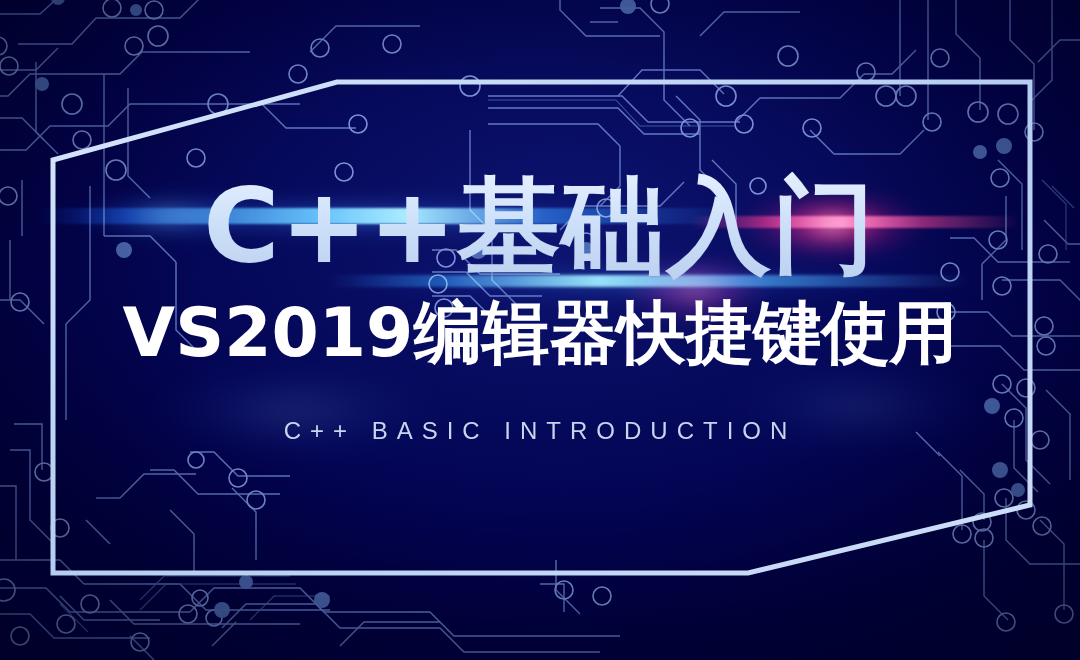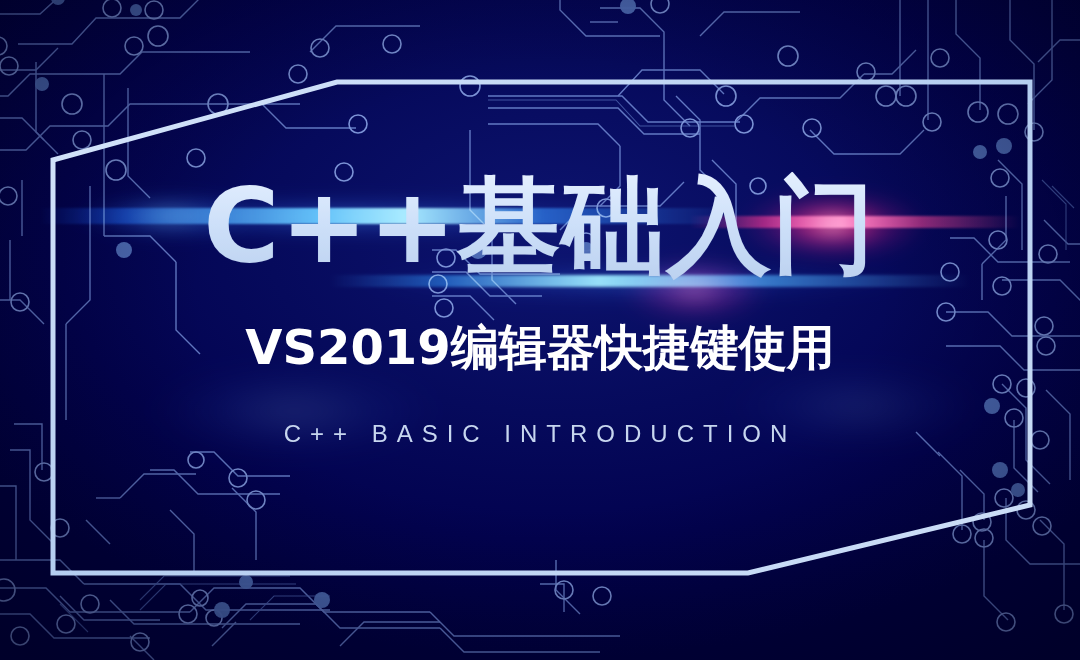--- a/index.html
+++ b/index.html
@@ -164,23 +164,23 @@
     -webkit-background-clip: text;
     background-clip: text;
     -webkit-text-fill-color: transparent;
     text-shadow: 0 0 1px rgba(200,225,255,0.25);
     white-space: nowrap;
     position: relative;
     z-index: 7;
   }
 
   .title-sub {
-    margin-top: 40px;
+    margin-top: 15px;
     font-family: "DejaVu Sans", "Liberation Sans", sans-serif;
-    font-size: 48px;
+    font-size: 68px;
     font-weight: 700;
     line-height: 1.1;
     letter-spacing: 0px;
     color: #ffffff;
     white-space: nowrap;
     position: relative;
     z-index: 7;
   }
 
   .title-en {

